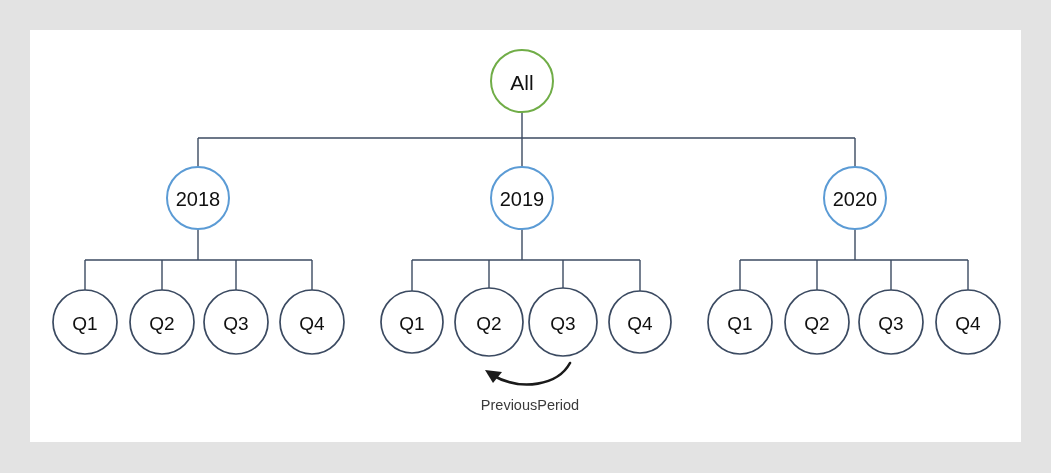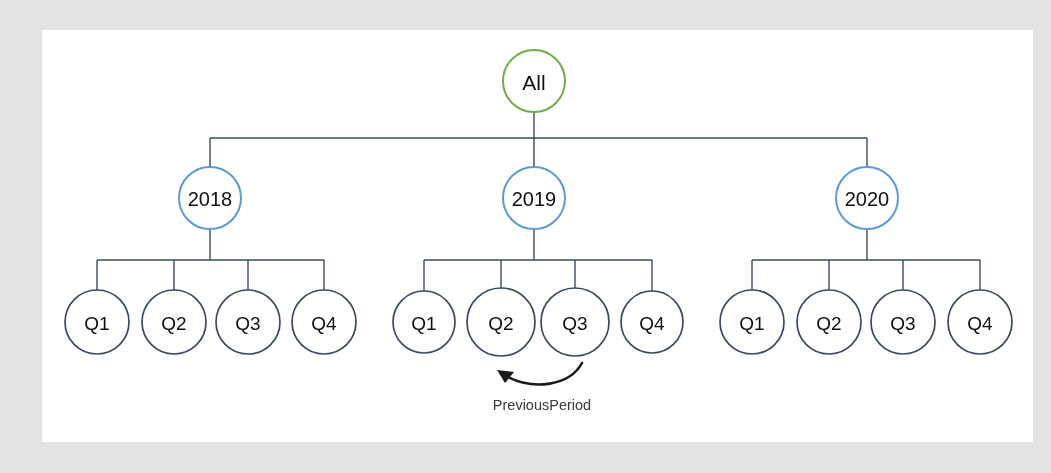--- a/index.html
+++ b/index.html
@@ -20,21 +20,20 @@
     height: 473px;
     background: #e3e3e3;
   }
   #canvas {
     position: absolute;
     left: 30px;
     top: 30px;
     width: 991px;
     height: 412px;
     background: #ffffff;
-    margin-left: 12px;
   }
   #diagram-svg {
     position: absolute;
     left: 0;
     top: 0;
     width: 991px;
     height: 412px;
     display: block;
   }
   .node-circle {

